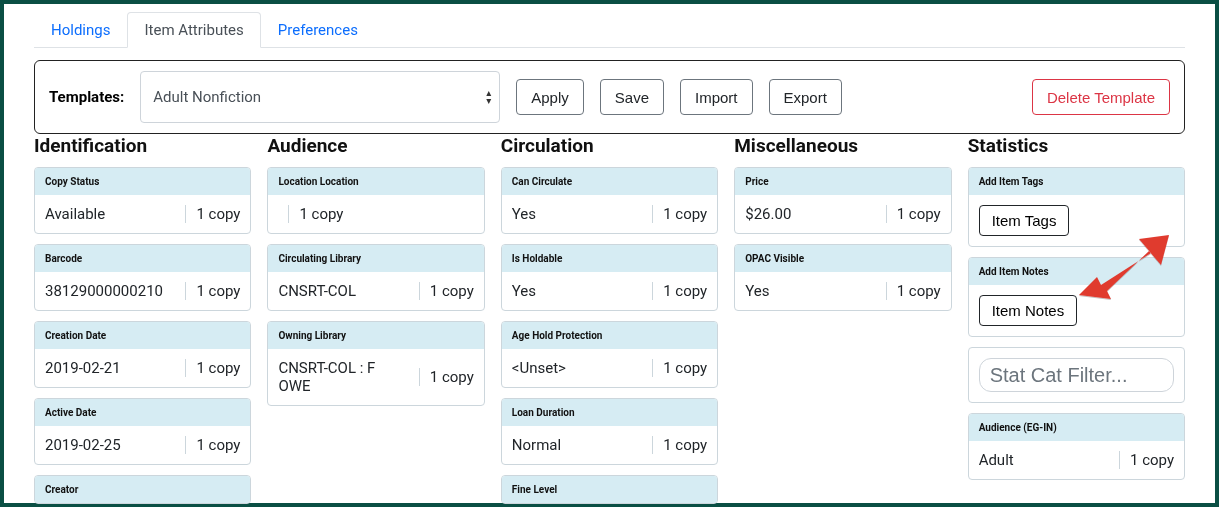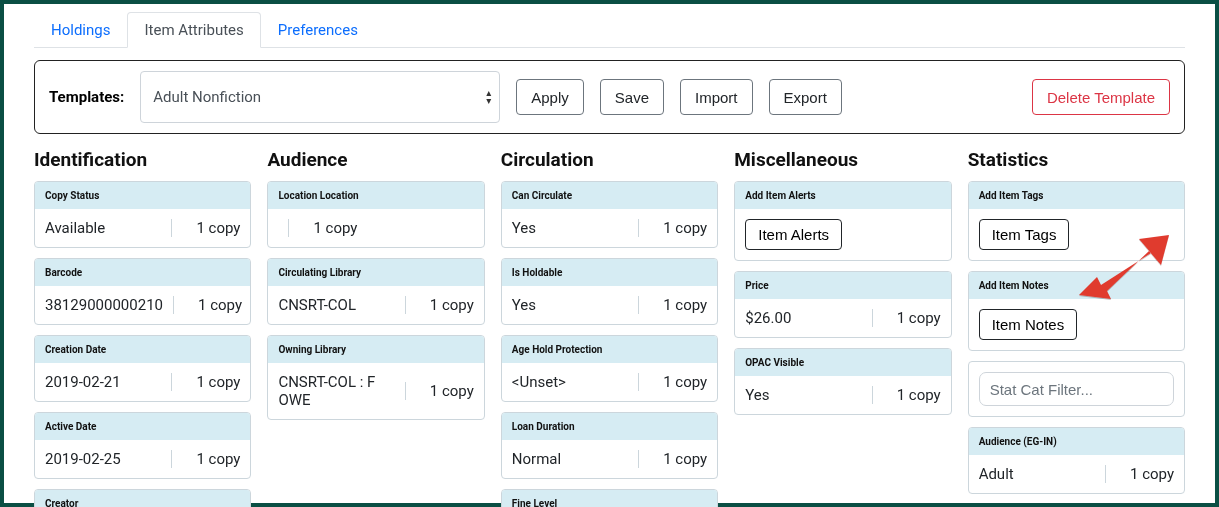--- a/index.html
+++ b/index.html
@@ -45,21 +45,20 @@
   }
 
   
   .template-bar {
     border: 1px solid #222;
     border-radius: 6px;
     padding: 10px 14px;
     display: flex;
     align-items: center;
     gap: 16px;
-    margin-bottom: 14px;
   }
   .template-bar .lbl { font-weight: 700; font-size: 15px; }
   .combo {
     flex: 0 0 360px;
     height: 52px;
     border: 1px solid #ced4da;
     border-radius: 4px;
     display: flex;
     align-items: center;
     justify-content: space-between;
@@ -121,41 +120,41 @@
     padding: 10px;
     display: flex;
     align-items: center;
     justify-content: space-between;
     font-size: 15px;
     color: #212529;
   }
   .card .body .val { flex: 1; }
   .card .body .cnt {
     border-left: 1px solid #ccd6dc;
-    padding-left: 24px;
+    padding-left: 10px;
     margin-left: 10px;
     white-space: nowrap;
     color: #212529;
   }
   .card .body.btnrow { justify-content: flex-start; }
   .mini-btn {
     border: 1px solid #212529;
     border-radius: 4px;
     padding: 6px 12px;
     background: #fff;
     font-size: 15px;
     cursor: pointer;
   }
   .filter-input {
     width: 100%;
     height: 34px;
     border: 1px solid #ced4da;
-    border-radius: 7px;
+    border-radius: 12px;
     padding: 0 10px;
-    font-size: 15px;
+    font-size: 20px;
     color: #495057;
   }
   .filter-input::placeholder { color: #6c757d; }
 
   
   .arrow {
     position: absolute;
     top: 231px;
     left: 1075px;
     width: 90px;
@@ -297,26 +296,20 @@
         </div>
 
         <div class="card">
           <div class="hdr">Fine Level</div>
         </div>
       </div>
 
       <div class="col">
         <h2>Miscellaneous</h2>
 
-        <div class="card">
-          <div class="hdr">Add Item Alerts</div>
-          <div class="body btnrow">
-            <button class="mini-btn">Item Alerts</button>
-          </div>
-        </div>
 
         <div class="card">
           <div class="hdr">Price</div>
           <div class="body">
             <span class="val">$26.00</span>
             <span class="cnt">1 copy</span>
           </div>
         </div>
 
         <div class="card">

